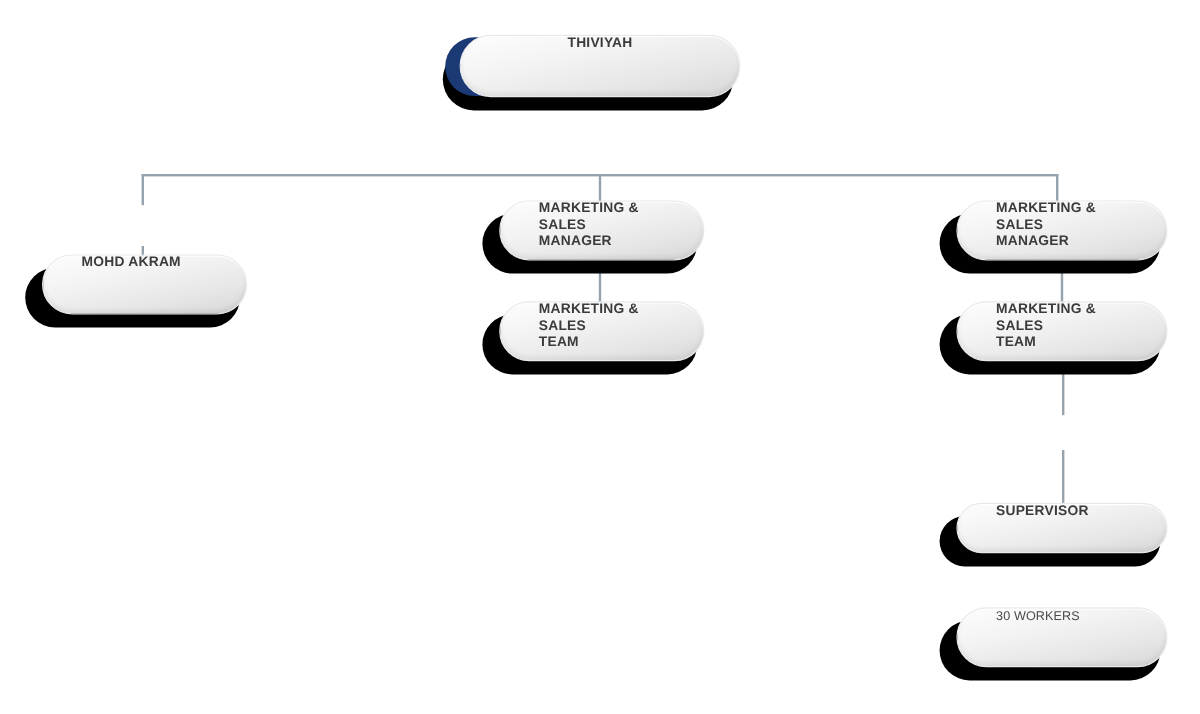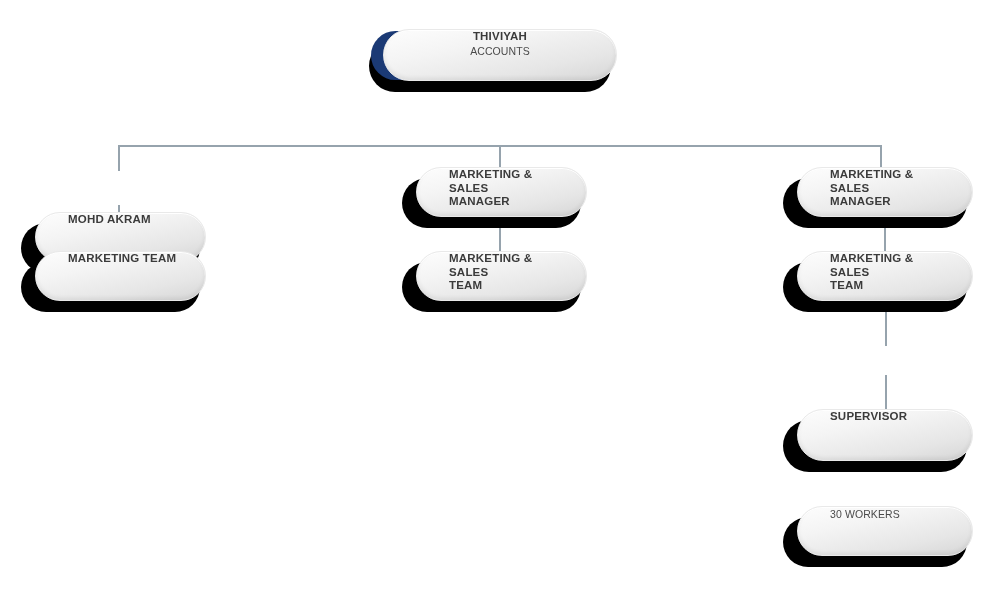--- a/index.html
+++ b/index.html
@@ -126,43 +126,33 @@
   <div class="connector v" style="left:884px; top:205px; height:55px;"></div>
   <div class="connector v" style="left:885px; top:290px; height:56px;"></div>
   <div class="connector v" style="left:885px; top:375px; height:56px;"></div>
 
   <div class="node center" style="left:383px; top:29px; width:234px; height:52px;">
     <div class="shadow"></div>
     <div class="accent"></div>
     <div class="pill">
       <div class="txtwrap">
         <span class="ttl">THIVIYAH</span>
-        <span class="sub">ACCOUNTS</span>
       </div>
     </div>
   </div>
 
   <div class="node" style="left:35px; top:167px; width:171px; height:50px;margin-top:45px;">
     <div class="shadow"></div>
     <div class="pill">
       <div class="txtwrap">
         <span class="ttl">MOHD AKRAM</span>
       </div>
     </div>
   </div>
 
-  <div class="node" style="left:35px; top:251px; width:171px; height:50px;">
-    <div class="shadow"></div>
-    <div class="pill">
-      <div class="txtwrap">
-        <span class="ttl">MARKETING TEAM</span>
-
-      </div>
-    </div>
-  </div>
 
   <div class="node" style="left:416px; top:167px; width:171px; height:50px;">
     <div class="shadow"></div>
     <div class="pill">
       <div class="txtwrap">
         <span class="ttl">MARKETING &amp; SALES
 MANAGER</span>
 
       </div>
     </div>
@@ -195,21 +185,21 @@
     <div class="pill">
       <div class="txtwrap">
         <span class="ttl">MARKETING &amp; SALES
 TEAM</span>
 
       </div>
     </div>
   </div>
 
 
-  <div class="node" style="left:797px; top:409px; width:176px; height:52px;">
+  <div class="node" style="left:797px; top:419px; width:176px; height:42px;">
     <div class="shadow"></div>
     <div class="pill">
       <div class="txtwrap">
         <span class="ttl">SUPERVISOR</span>
 
       </div>
     </div>
   </div>
 
   <div class="node" style="left:797px; top:506px; width:176px; height:50px;">

